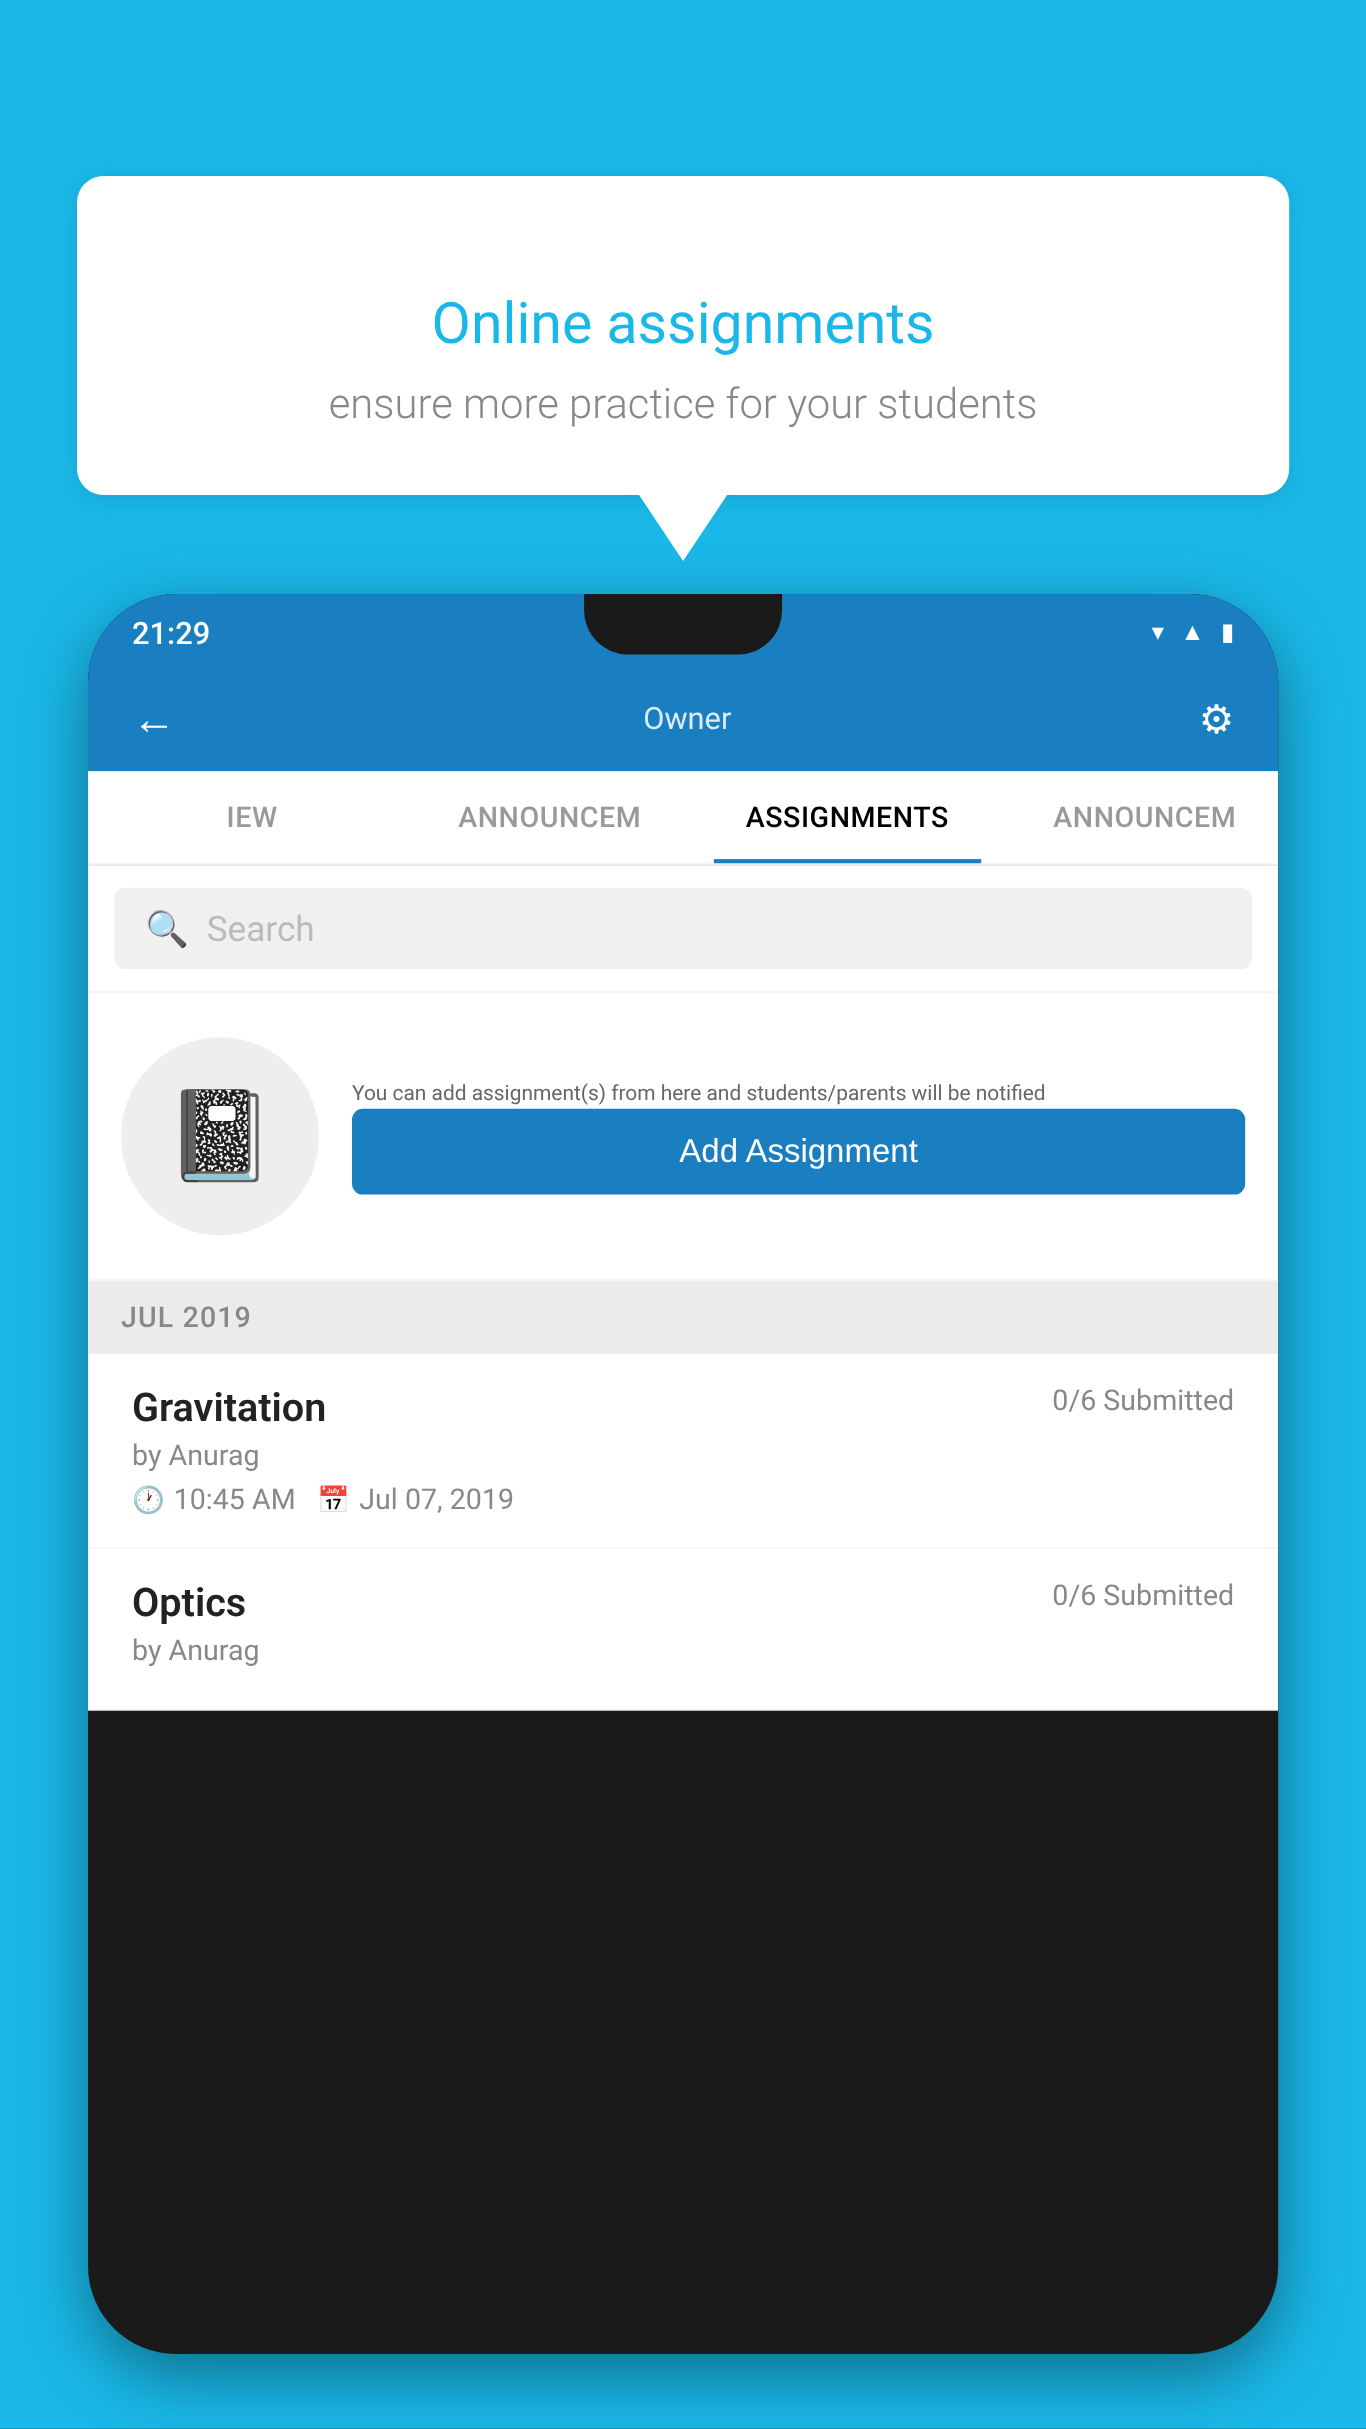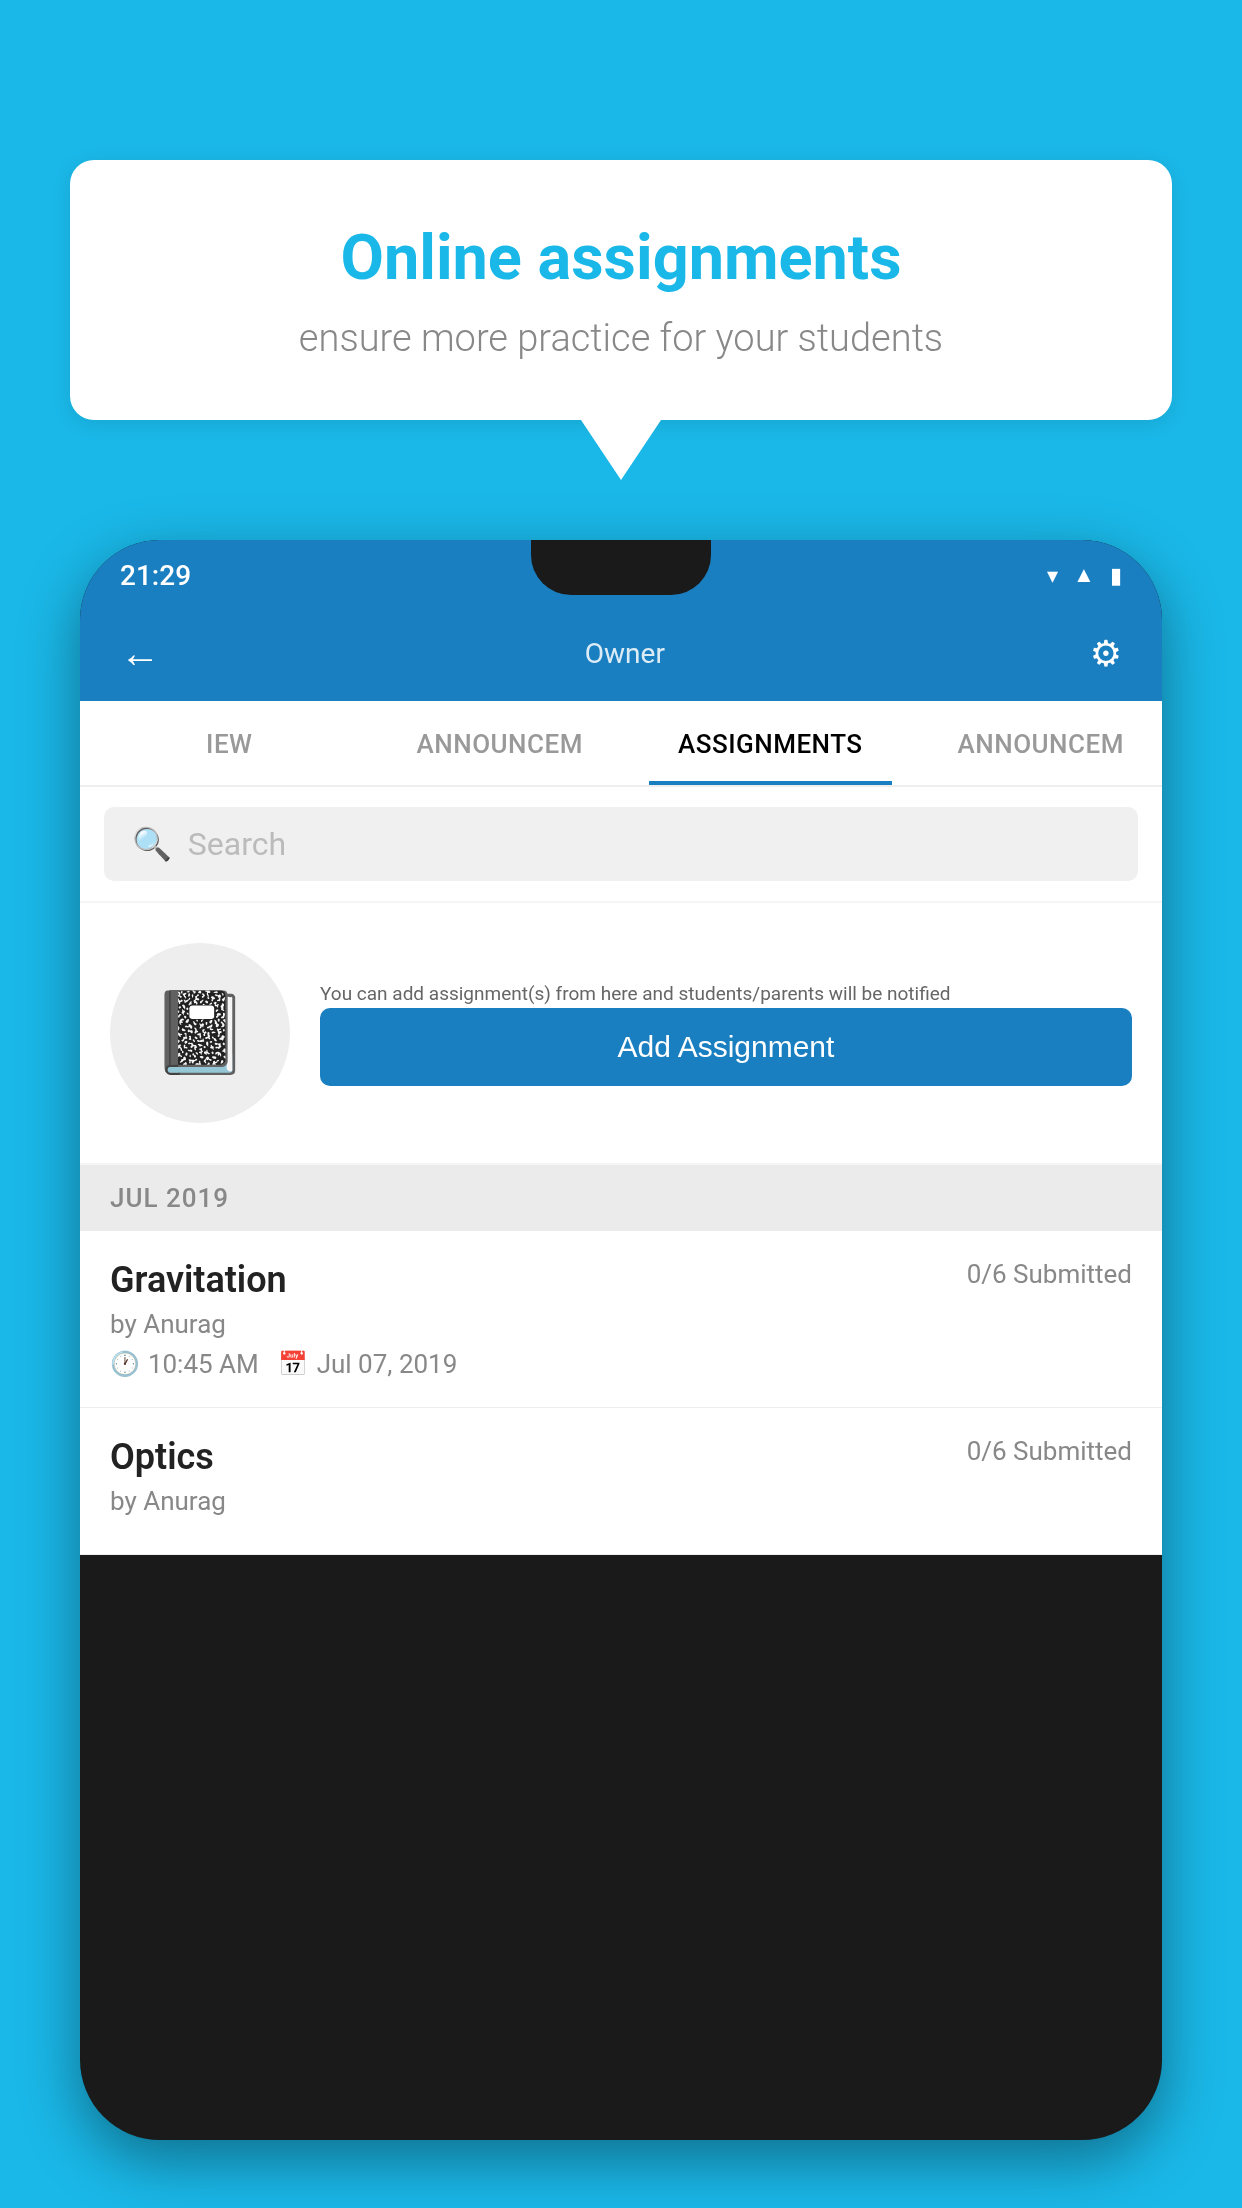--- a/index.html
+++ b/index.html
@@ -23,25 +23,26 @@
 
     .speech-bubble {
       background: white;
       border-radius: 24px;
       padding: 60px 70px;
       text-align: center;
       box-shadow: 0 4px 20px rgba(0,0,0,0.1);
     }
 
     .speech-bubble-title {
-      font-size: 63px;
-      font-weight: 700;
+      font-size: 52px;
+      font-weight: 400;
       color: #1ab8e8;
       line-height: 1.2;
       margin-bottom: 20px;
+      margin-top: 44px;
     }
 
     .speech-bubble-subtitle {
       font-size: 38px;
       color: #888;
       font-weight: 300;
     }
 
     .speech-bubble-tail {
       width: 0;
@@ -263,21 +264,21 @@
       font-size: 26px;
       color: #888;
       font-weight: 500;
       letter-spacing: 1px;
       margin-top: 2px;
     }
 
     
     .assignment-item {
       background: white;
-      padding: 28px 30px;
+      padding: 28px 40px;
       border-bottom: 1px solid #eee;
     }
 
     .assignment-item-row1 {
       display: flex;
       justify-content: space-between;
       align-items: flex-start;
       margin-bottom: 8px;
     }
 

